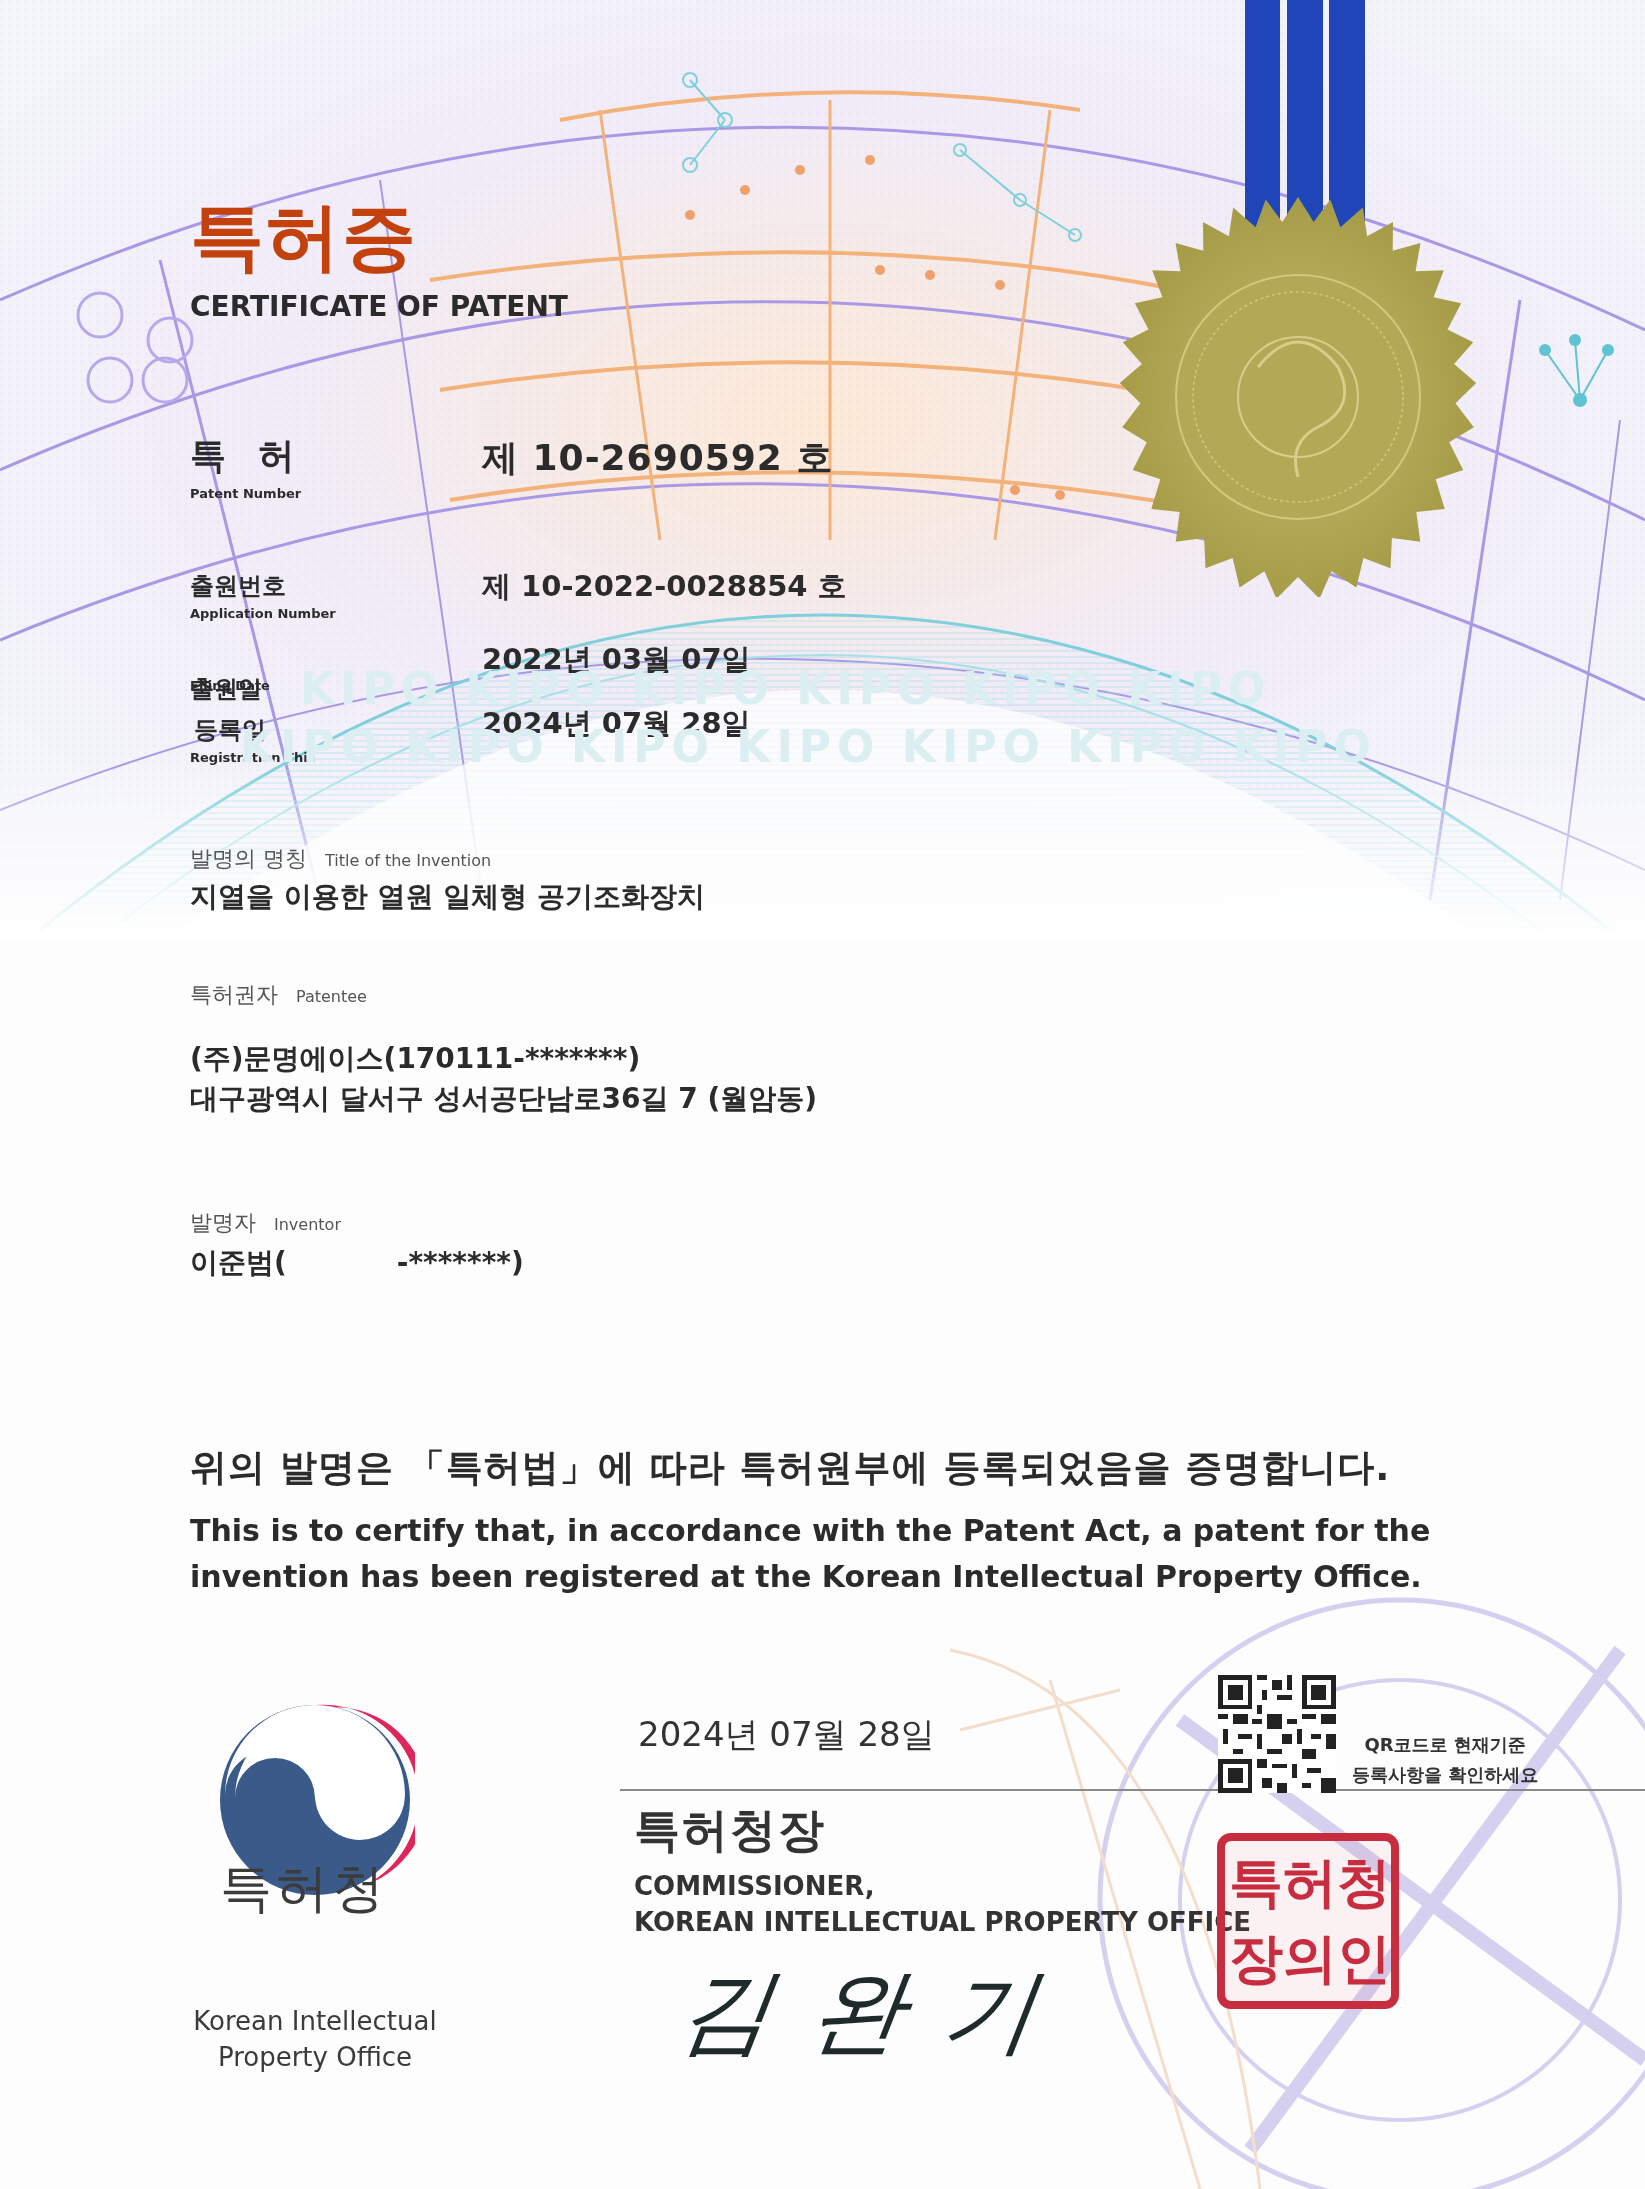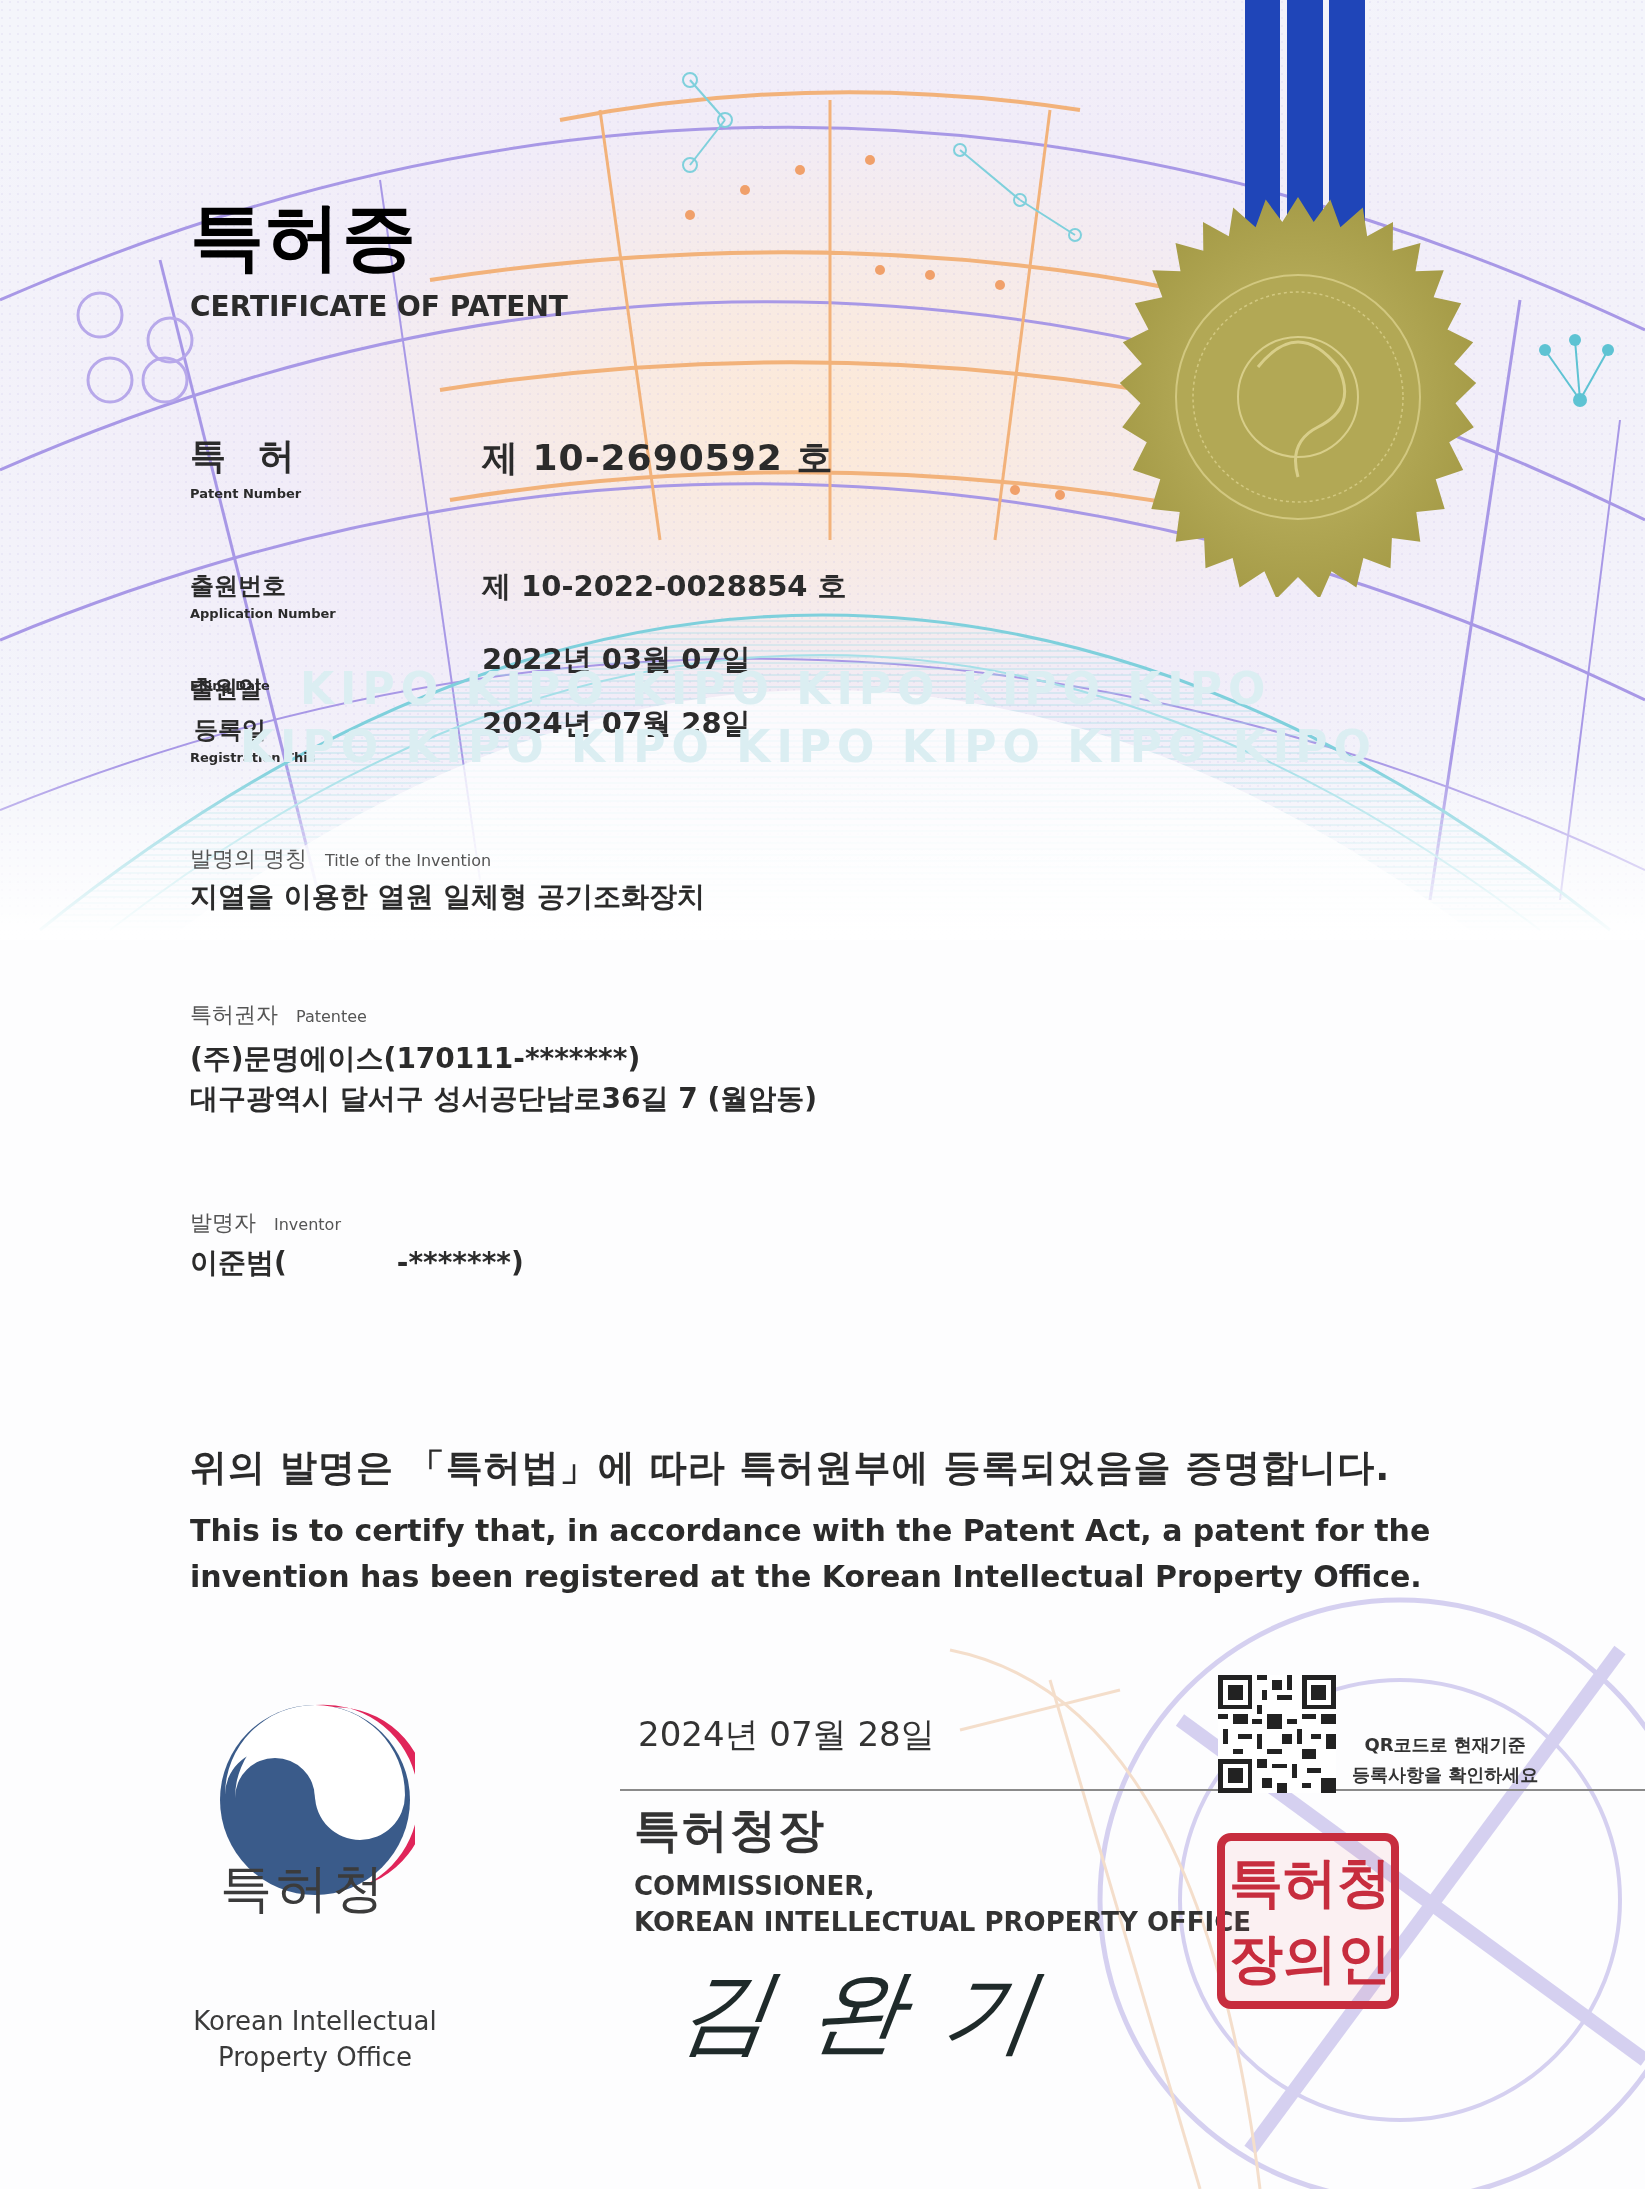--- a/index.html
+++ b/index.html
@@ -4,21 +4,21 @@
 <style>
   html, body { margin: 0; padding: 0; }
   body {
     width: 1645px; height: 2189px; position: relative; overflow: hidden;
     background: #fdfdfe;
     font-family: "DejaVu Sans", "Liberation Sans", sans-serif;
     color: #2a2a2a;
   }
   .abs { position: absolute; }
   .bg-svg { position: absolute; left: 0; top: 0; }
-  .title-ko { left: 190px; top: 188px; font-size: 74px; font-weight: bold; letter-spacing: 2px; color: #000000; }
+  .title-ko { left: 190px; top: 188px; font-size: 74px; font-weight: bold; letter-spacing: 2px; color: #c2410c; }
   .title-en { left: 190px; top: 290px; font-size: 28px; font-weight: bold; color: #2b2b2b; letter-spacing: 0px; }
 
   .f-label-ko { font-size: 36px; font-weight: bold; color: #2b2b2b; letter-spacing: 10px; }
   .f-label-ko-sm { font-size: 24px; font-weight: bold; color: #2b2b2b; }
   .f-label-en { font-size: 13px; font-weight: bold; color: #2b2b2b; }
   .f-value-big { font-size: 36px; font-weight: bold; color: #2b2b2b; letter-spacing: 1px; }
   .f-value { font-size: 29px; font-weight: bold; color: #2b2b2b; }
 
   .sec-label-ko { font-size: 22px; color: #555; }
   .sec-label-en { font-size: 16px; color: #555; margin-left: 18px; }
@@ -194,21 +194,21 @@
 <div class="abs" style="left:300px; top:660px; width:1150px; font-size:44px; color:#dbeef2; font-weight:bold; letter-spacing:6px; white-space:nowrap; line-height:58px;">
   <div><span>KIPO</span> <span>KIPO</span> <span>KIPO</span> <span>KIPO</span> <span>KIPO</span> <span>KIPO</span></div>
   <div style="margin-left:-60px;"><span>KIPO</span> <span>KIPO</span> <span>KIPO</span> <span>KIPO</span> <span>KIPO</span> <span>KIPO</span> <span>KIPO</span></div>
 </div>
 
 <div class="abs" style="left:190px; top:844px;">
   <span class="sec-label-ko">발명의 명칭</span><span class="sec-label-en">Title of the Invention</span>
 </div>
 <div class="abs sec-value" style="left:190px; top:878px;">지열을 이용한 열원 일체형 공기조화장치</div>
 
-<div class="abs" style="left:190px; top:1000px;">
+<div class="abs" style="left:190px; top:980px;">
   <span class="sec-label-ko">특허권자</span><span class="sec-label-en">Patentee</span>
 </div>
 <div class="abs sec-value" style="left:190px; top:1040px;">(주)문명에이스(170111-*******)</div>
 <div class="abs sec-value" style="left:190px; top:1080px;">대구광역시 달서구 성서공단남로36길 7 (월암동)</div>
 
 <div class="abs" style="left:190px; top:1208px;">
   <span class="sec-label-ko">발명자</span><span class="sec-label-en">Inventor</span>
 </div>
 <div class="abs sec-value" style="left:190px; top:1244px;">
   <span>이준범(</span><span style="display:inline-block; width:110px;"></span><span>-*******)</span>

